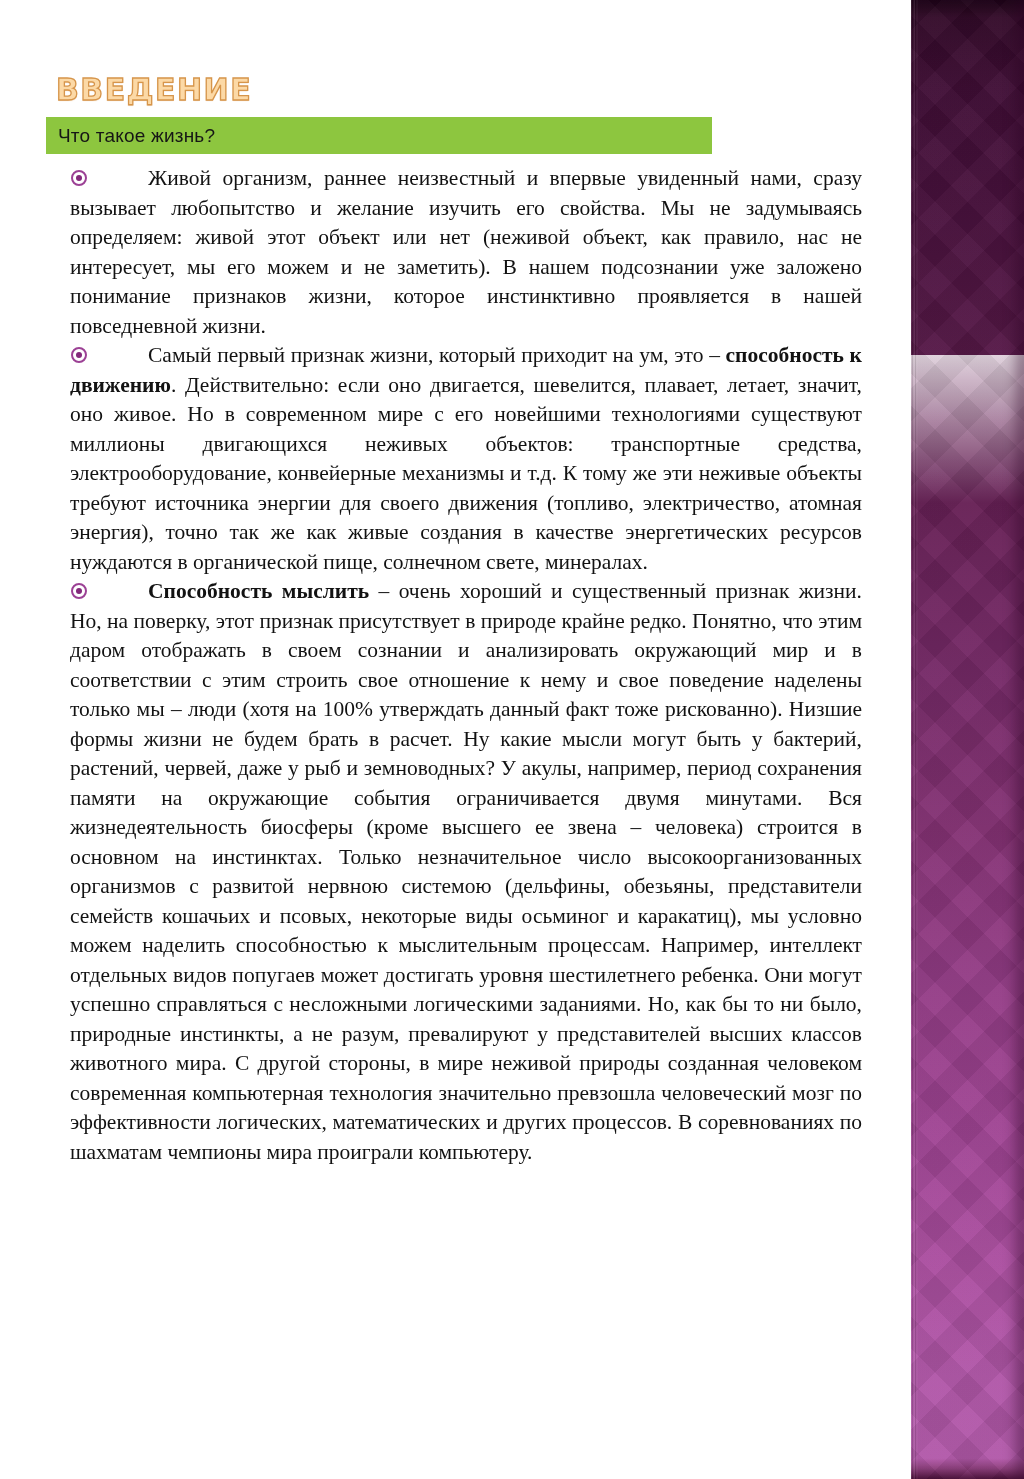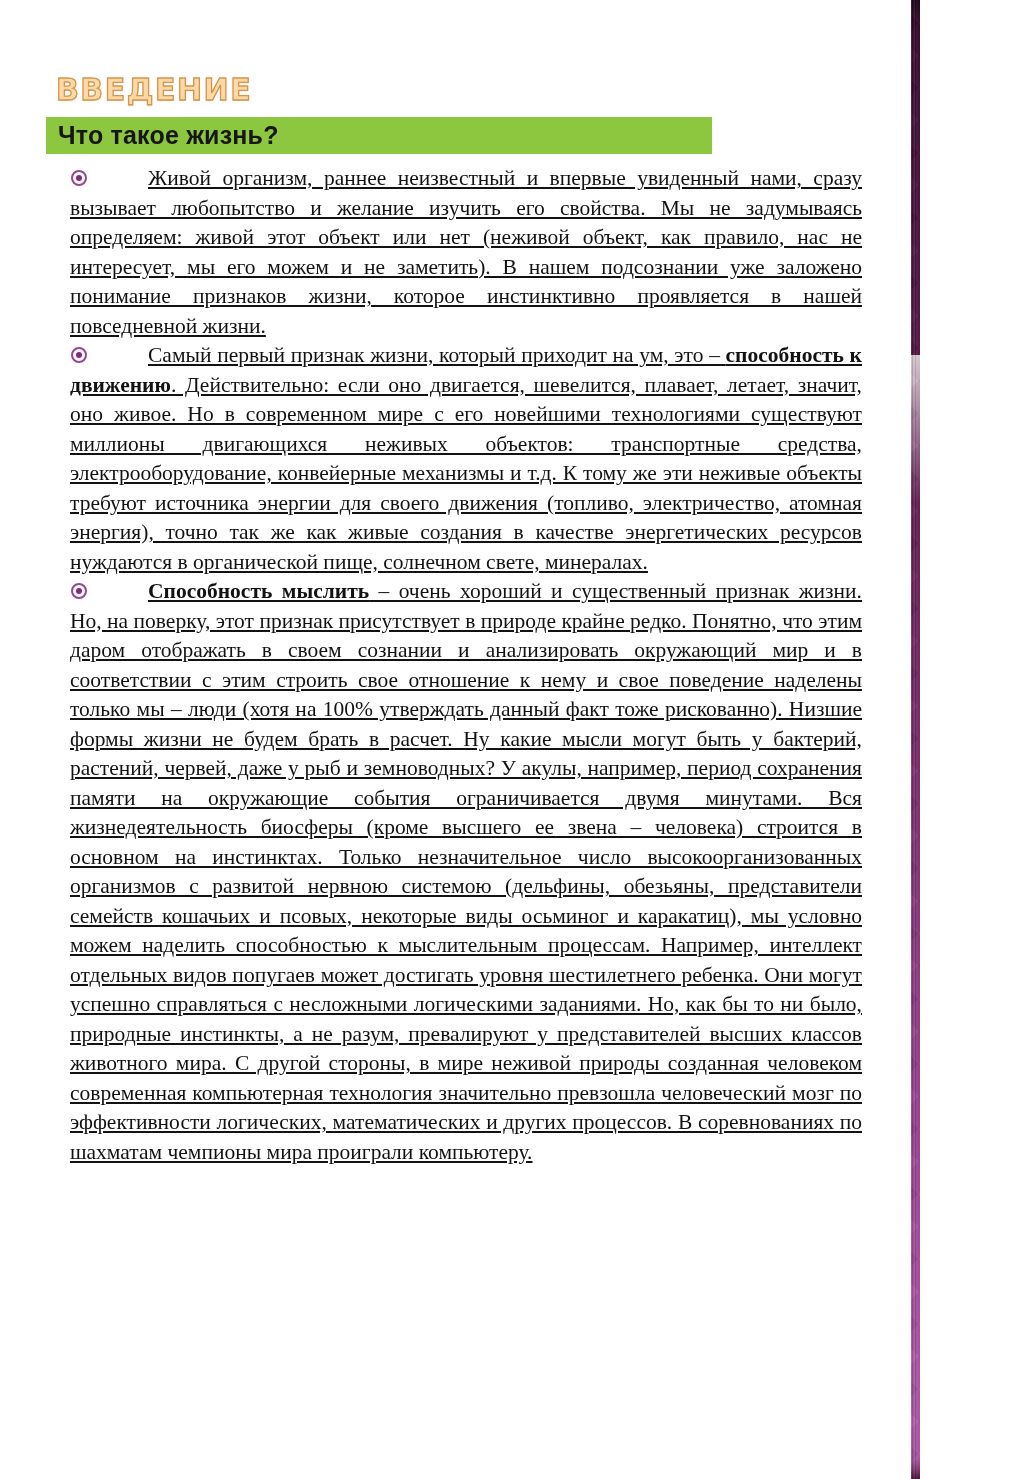--- a/index.html
+++ b/index.html
@@ -1,19 +1,19 @@
 <!DOCTYPE html>
 <html style="--heading_bg: #8dc63f; --heading_text: #161616; --title_fill: #fcd9a6; --title_outline: #d6954b; --bullet_ring: #9c4195; --bullet_dot: #83297b; --body_text: #121212; --sidebar_dark: #24051c; --sidebar_mid: #7c2d6f; --sidebar_light: #b259a9;"><head>
 <meta charset="utf-8">
 <style>
   * { margin: 0; padding: 0; box-sizing: border-box; }
   html, body { background: #ffffff; }
   .page {
     position: relative;
-    width: 920px;
+    width: 1024px;
     height: 1479px;
     background: #ffffff;
     overflow: hidden;
     font-family: "Liberation Serif", serif;
   }
 
   
   .sidebar {
     position: absolute;
     top: 0;
@@ -75,43 +75,41 @@
     top: 117px;
     width: 666px;
     height: 37px;
     background: var(--heading_bg);
     display: flex;
     align-items: center;
     padding-left: 12px;
   }
   .heading-bar .heading-label {
     font-family: "Liberation Sans", sans-serif;
-    font-size: 25px;
+    font-size: 19px;
     color: var(--heading_text);
     letter-spacing: 0.2px;
-    font-weight: bold;
   }
 
   
   .content {
     position: absolute;
     left: 70px;
     top: 164px;
     width: 792px;
   }
   .para { position: relative; }
   .para + .para { margin-top: 0; }
   .para-text {
     font-family: "Liberation Serif", serif;
     font-size: 21.5px;
     line-height: 29.5px;
     color: var(--body_text);
     text-align: justify;
     text-indent: 78px;
-    text-decoration: underline;
   }
   .para-text .b { font-weight: bold; }
 
   
   .bullet {
     position: absolute;
     left: 1px;
     top: 6px;
     width: 16px;
     height: 16px;

